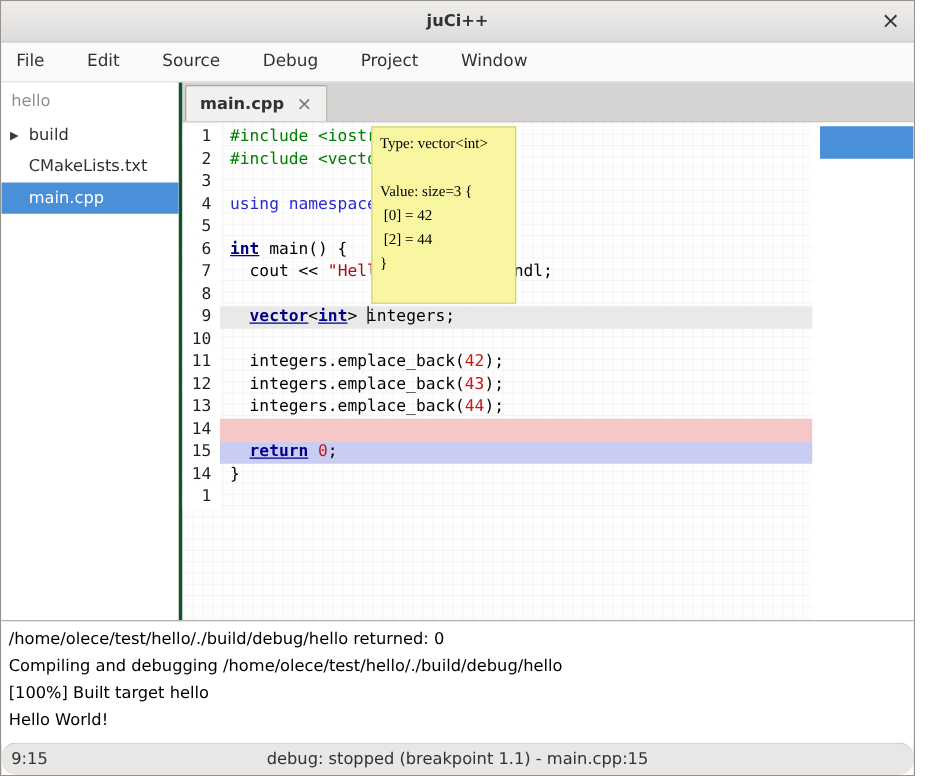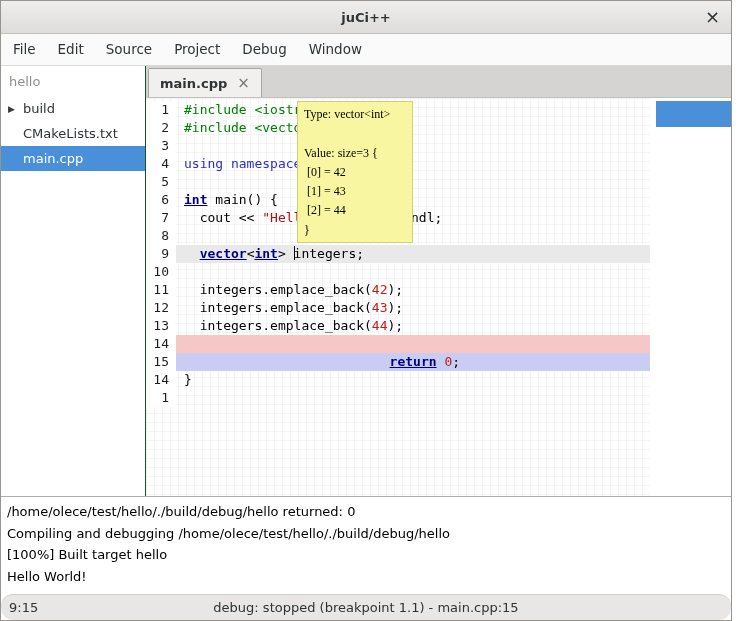--- a/index.html
+++ b/index.html
@@ -9,25 +9,25 @@
   }
   *{margin:0;padding:0;box-sizing:border-box;}
   body{width:744px;height:621px;font-family:"DejaVu Sans","Liberation Sans",sans-serif;background:#fff;}
   .window{width:732px;height:621px;display:flex;flex-direction:column;border:1px solid #97948f;background:#fff;overflow:hidden;}
 
   .titlebar{flex:0 0 33px;background:linear-gradient(#efeeec,#dedcda);border-bottom:1px solid #c3c0bc;
     position:relative;display:flex;align-items:center;justify-content:center;}
   .title{font-weight:bold;font-size:13px;color:#2e3436;}
   .close-btn{position:absolute;right:11px;top:50%;transform:translateY(-50%);font-size:18px;line-height:1;color:#2e3436;cursor:default;}
 
-  .menubar{flex:0 0 32px;background:#fbfafa;border-bottom:1px solid #dbd9d6;display:flex;align-items:center;padding-left:1px;}
+  .menubar{flex:0 0 32px;background:#fbfafa;border-bottom:1px solid #dbd9d6;display:flex;align-items:center;padding-left:1px;gap:12px;}
   .menu-item{padding:0 11px;font-size:13.5px;color:#2e3436;line-height:31px;}
 
   .main{flex:1;display:flex;min-height:0;}
-  .sidebar{flex:0 0 145px;width:145px;background:#fff;border-right:1px solid #14532d;font-size:13px;overflow:hidden;}
+  .sidebar{flex:0 0 145px;width:145px;background:#fff;border-right:3px solid #14532d;font-size:13px;overflow:hidden;}
   .tree-root{color:#8f8f8f;padding:8px 8px 7px 8px;}
   .tree-item{height:25px;display:flex;align-items:center;color:#2e3436;position:relative;padding-left:22px;}
   .tree-item .expander{position:absolute;left:7px;top:50%;transform:translateY(-50%);font-size:9px;color:#3a3a3a;}
   .tree-item.selected{background:var(--accent);color:#fff;}
 
   .editor-pane{flex:1;display:flex;flex-direction:column;min-width:0;}
   .tabbar{flex:0 0 32px;background:#d6d4d2;border-bottom:1px solid #c2c0bd;display:flex;align-items:flex-end;padding-left:2px;}
   .tab{height:29px;background:#f1f0ee;border:1px solid #a9a6a2;border-bottom:none;display:flex;align-items:center;
     padding:0 11px;font-size:13px;font-weight:bold;color:#2e3436;gap:10px;border-radius:2px 2px 0 0;}
   .tab .tab-close{font-weight:normal;color:#777;font-size:15px;line-height:1;}
@@ -36,21 +36,21 @@
     font-family:"DejaVu Sans Mono","Liberation Mono",monospace;font-size:13px;}
   .lines{position:absolute;left:0;top:0;bottom:0;right:81px;padding-top:3px;
     background-image:linear-gradient(to right,rgba(90,90,90,.06) 1px,transparent 1px),
                      linear-gradient(to bottom,rgba(90,90,90,.06) 1px,transparent 1px);
     background-size:8px 9px;}
   .line{display:flex;height:18px;line-height:18px;}
   .ln{flex:0 0 30px;width:30px;text-align:right;padding-right:7px;color:#1f1f1f;background:#fff;}
   .code{flex:1;padding-left:8px;white-space:pre;color:#000;}
   .code.hl-current{background:var(--current-line);}
   .code.hl-breakpoint{background:var(--breakpoint-line);}
-  .code.hl-debug{background:var(--debug-line);text-align:center;}
+  .code.hl-debug{background:var(--debug-line);}
   .s-pp{color:var(--c-pp);}
   .s-kw{color:var(--c-kw);}
   .s-kw2{color:var(--c-kw2);font-weight:bold;text-decoration:underline;}
   .s-num{color:var(--c-num);}
   .s-str{color:var(--c-str);}
   .caret{display:inline-block;width:1px;height:14px;background:#000;vertical-align:-2px;margin-right:-1px;}
 
   .scroll-strip{position:absolute;right:0;top:0;bottom:0;width:81px;background:#fff;}
   .scroll-thumb{position:absolute;left:6px;top:3px;width:75px;height:26px;background:var(--accent);}
 
@@ -73,22 +73,22 @@
 
   <div class="titlebar">
     <div class="title">juCi++</div>
     <div class="close-btn">×</div>
   </div>
 
   <div class="menubar">
       <div class="menu-item">File</div>
       <div class="menu-item">Edit</div>
       <div class="menu-item">Source</div>
+      <div class="menu-item">Debug</div>
       <div class="menu-item">Project</div>
-      <div class="menu-item">Debug</div>
       <div class="menu-item">Window</div>
     </div>
 
   <div class="main">
     <div class="sidebar">
       <div class="tree-root">hello</div>
       <div>
           <div class="tree-item">
             <span class="expander">▶</span>
             <span>build</span>
@@ -182,21 +182,20 @@
             </div>
           </div>
         <div class="scroll-strip">
           <div class="scroll-thumb"></div>
         </div>
         <div class="tooltip">
             <div class="tip-line">Type: vector&lt;int&gt;</div>
             <div class="tip-line">&nbsp;</div>
             <div class="tip-line">Value: size=3 {</div>
             <div class="tip-line"> [0] = 42</div>
-            <div class="tip-line"> [1] = 43</div>
             <div class="tip-line"> [2] = 44</div>
             <div class="tip-line">}</div>
           </div>
       </div>
     </div>
   </div>
 
   <div class="output">
       <div class="output-line">/home/olece/test/hello/./build/debug/hello returned: 0</div>
       <div class="output-line">Compiling and debugging /home/olece/test/hello/./build/debug/hello</div>

